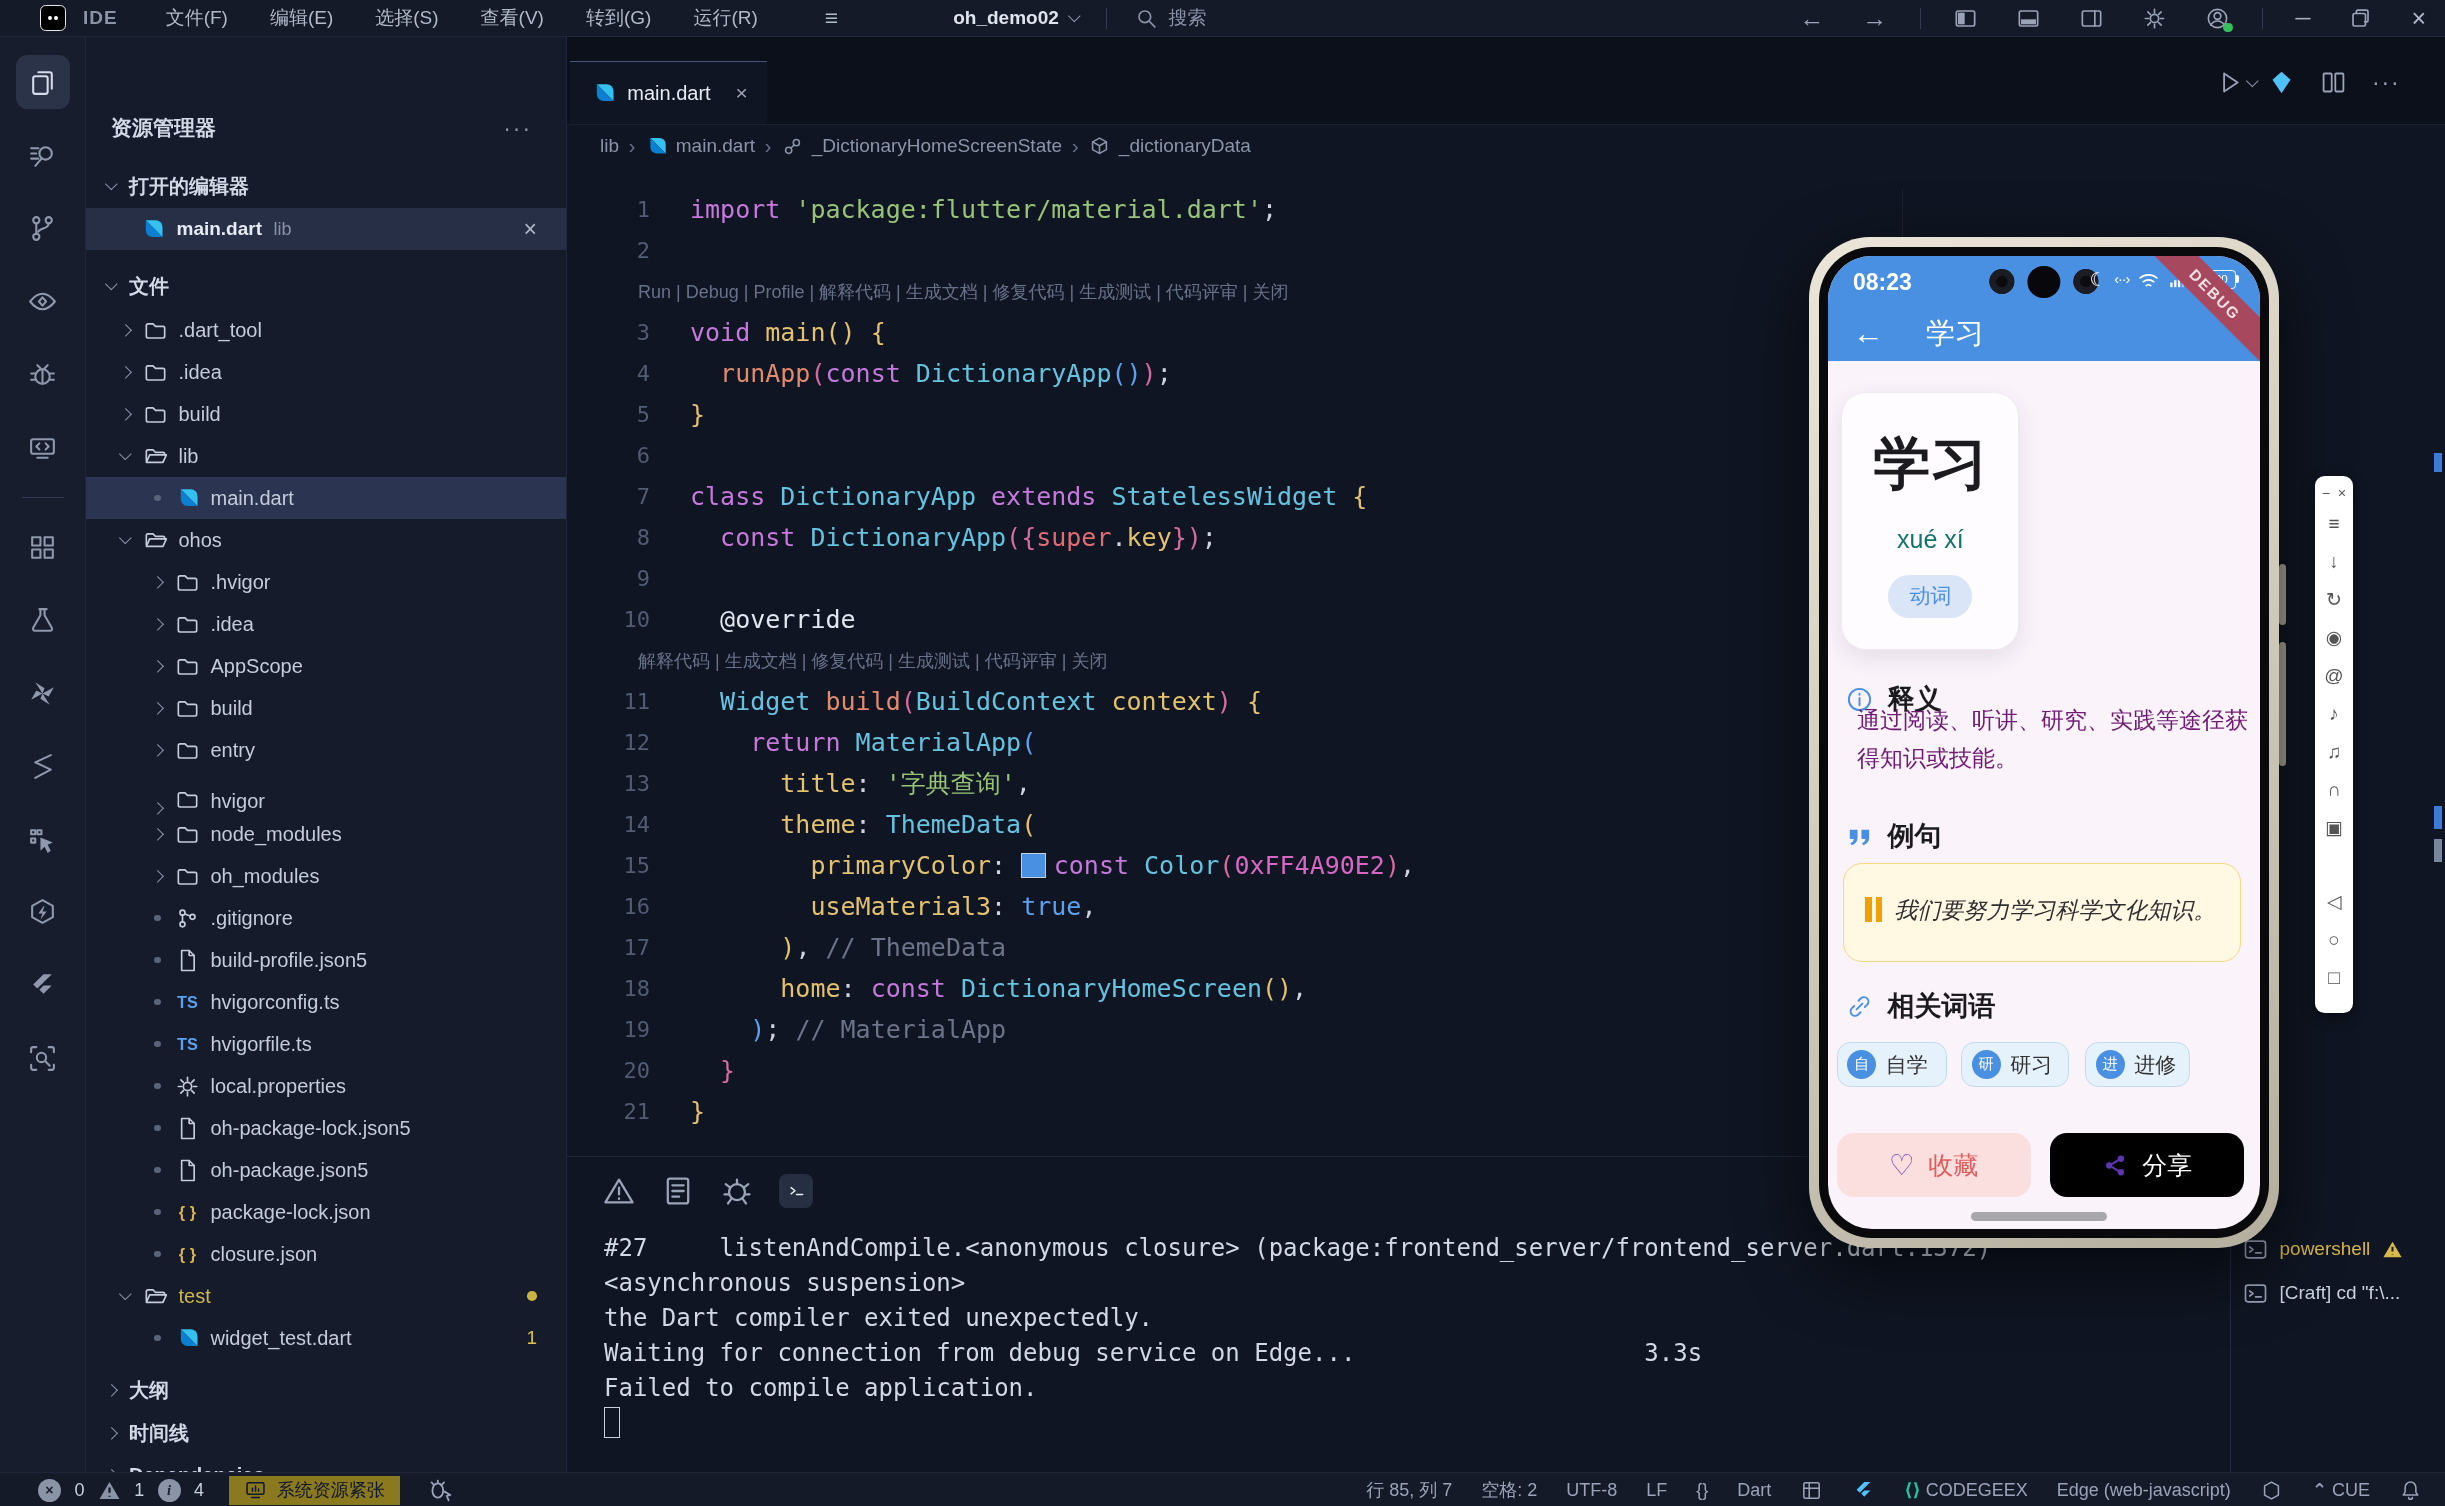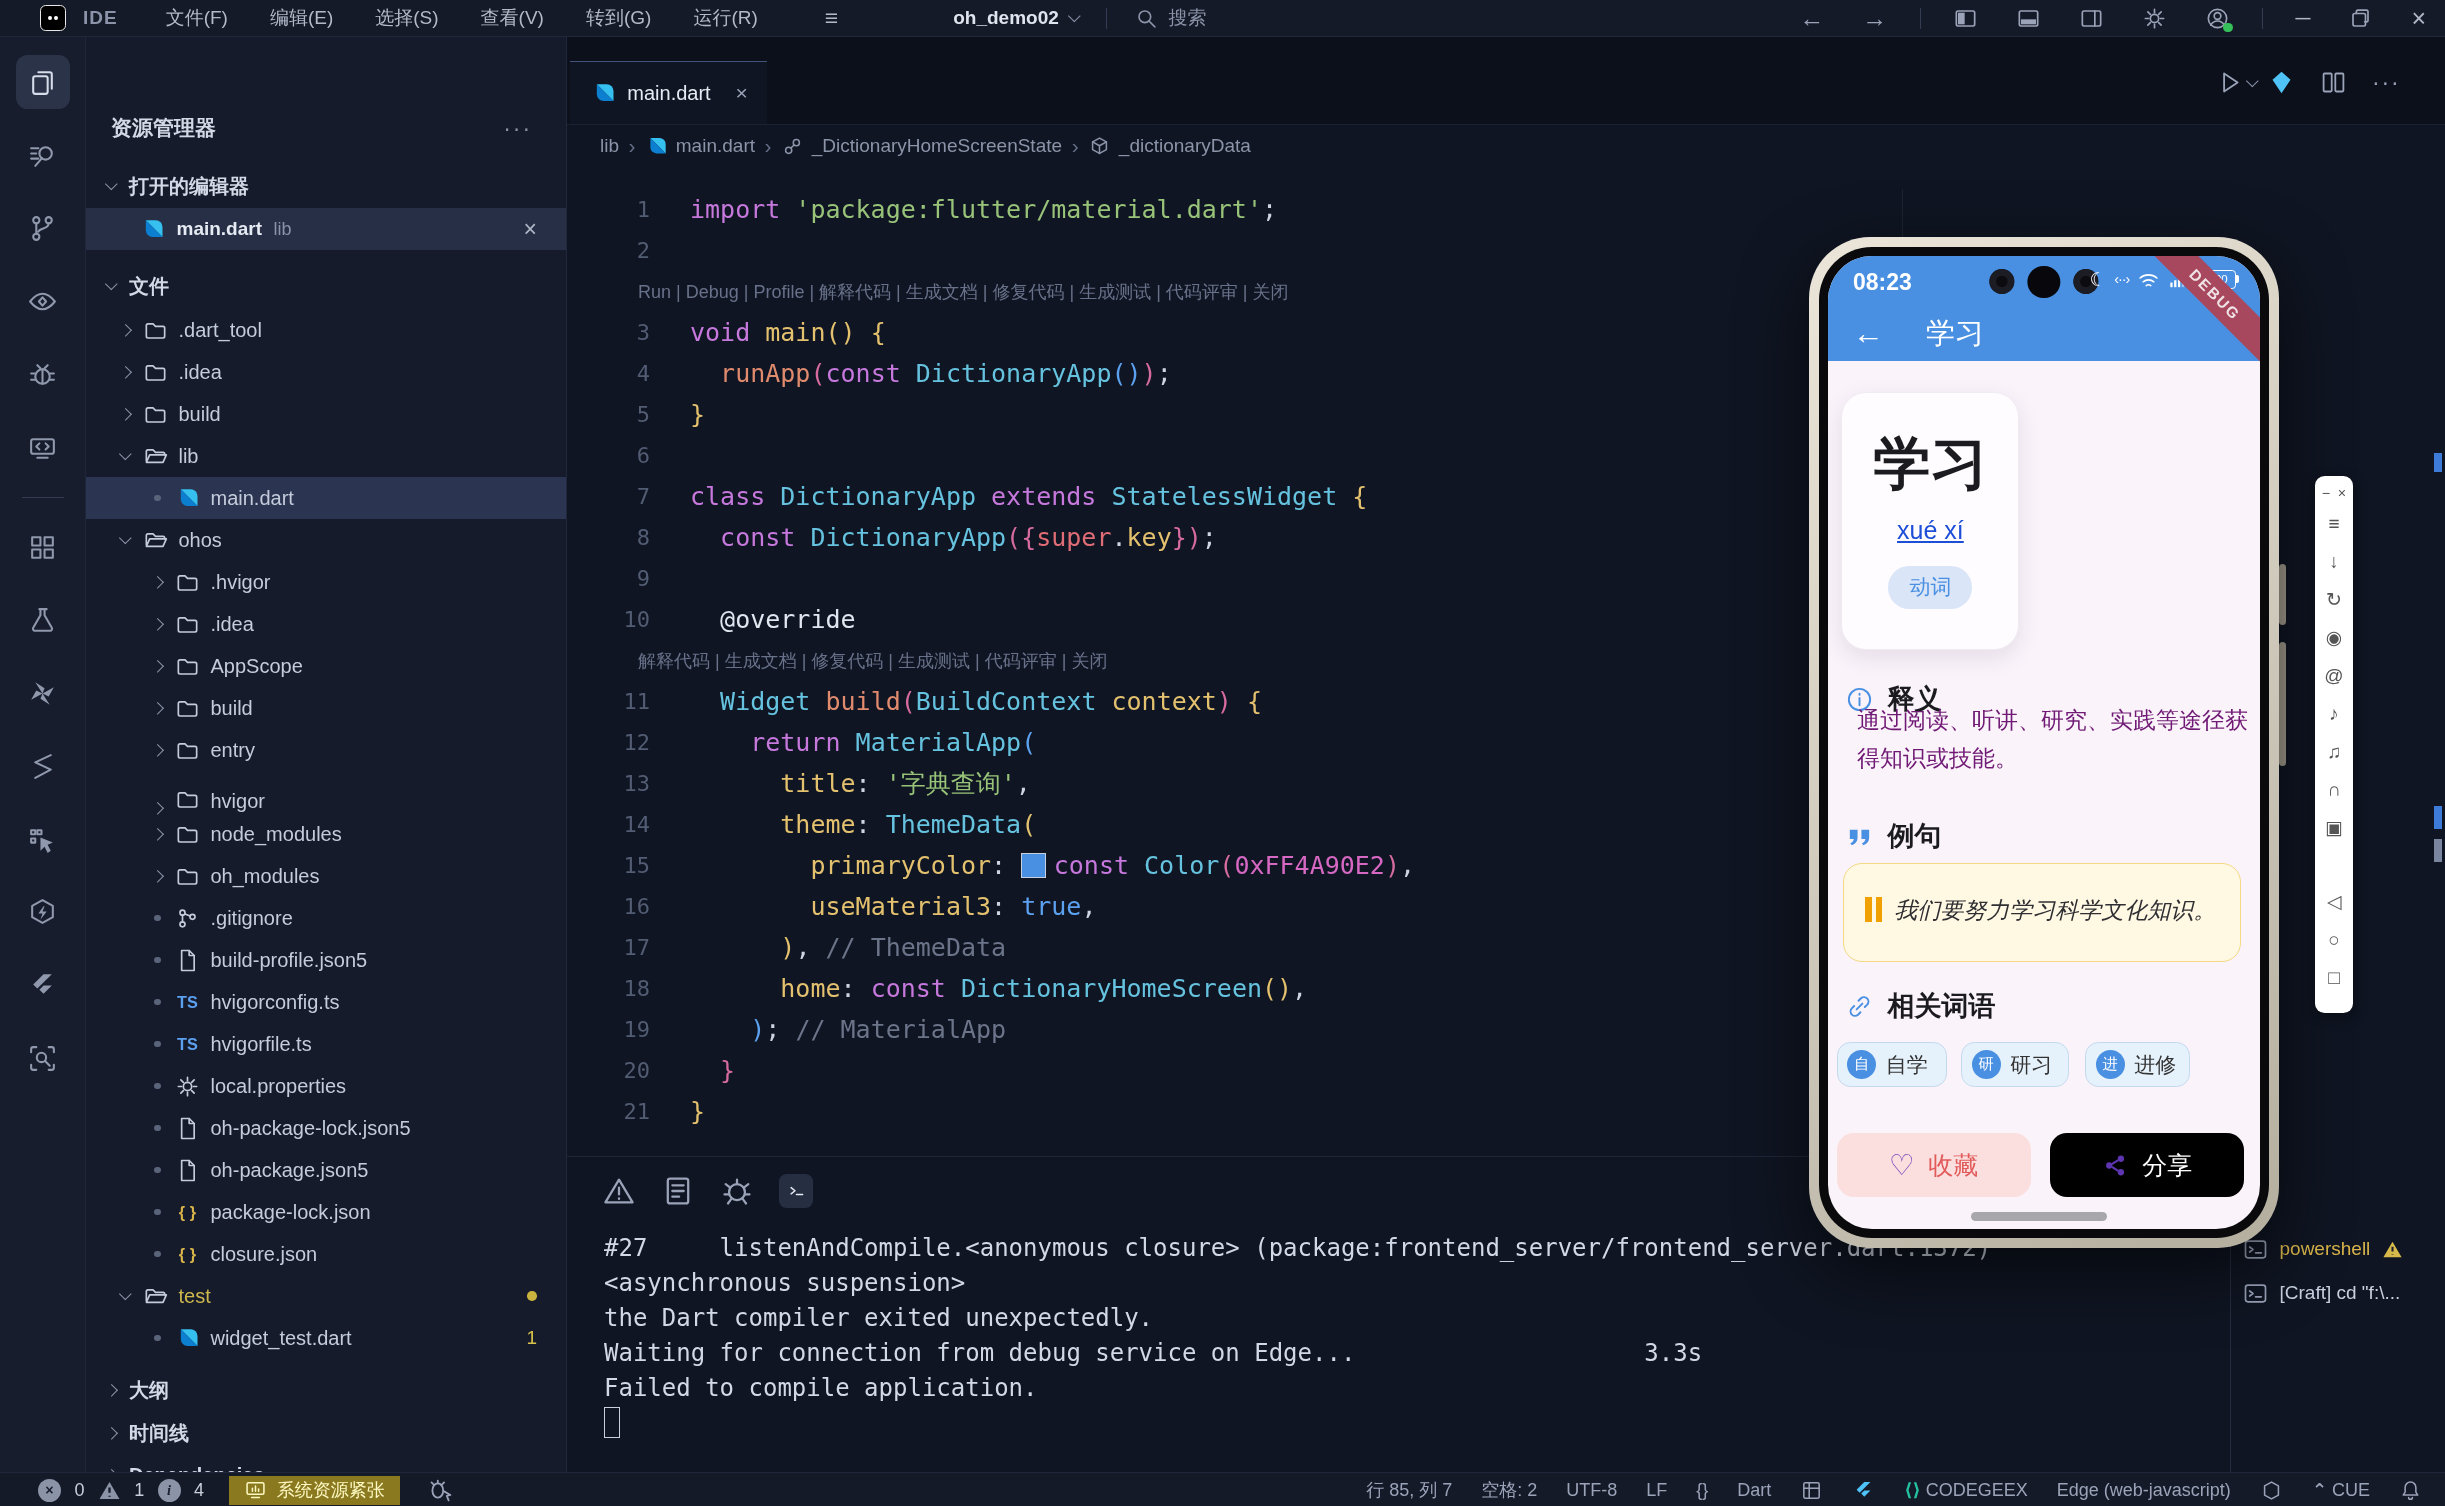--- a/index.html
+++ b/index.html
@@ -95,21 +95,21 @@
   .term-row{left:2243px;width:196px;height:40px;display:flex;align-items:center;gap:11.5px;z-index:6;color:#c9d1e0;font-size:19px;}
   .term-row .ticon{width:25px;height:25px;color:#9aa3b8;}
   .warn-sm{width:21px;height:21px;}
   
   #statusbar{left:0;top:1472px;width:2445px;height:34px;background:#141a28;border-top:1px solid #20273a;
              display:flex;align-items:center;color:#9aa3b8;font-size:18px;z-index:30;}
   #sb-left{display:flex;align-items:center;gap:13.4px;margin-left:38px;}
   .st-circle{width:23px;height:23px;border-radius:50%;background:#8b93a6;color:#1a2030;display:flex;
              align-items:center;justify-content:center;font-size:14.3px;font-weight:bold;}
   .st-num{color:#c8d0dc;}
-  #res-badge{display:flex;align-items:center;gap:9.6px;background:#8a791f;color:#fef9c3;height:29px;
+  #res-badge{display:flex;align-items:center;gap:9.6px;background:#8a791f;color:#0f172a;height:29px;
              padding:0 15.3px;margin-left:11.5px;}
   #res-badge svg{width:23px;height:23px;}
   #sb-right{position:absolute;right:23px;display:flex;align-items:center;gap:29px;}
   #sb-right .tb-ic{width:23px;height:23px;}
   .cg-logo{color:#24c2a0;font-weight:bold;}
   
   #phone{left:1809px;top:237px;width:470px;height:1011px;border-radius:61px;
          background:linear-gradient(145deg,#ece6da,#b4ae9f);box-shadow:0 23px 67px rgba(0,0,0,0.6);z-index:50;}
   #bezel{position:absolute;left:9.6px;top:9.6px;right:9.6px;bottom:9.6px;background:#0a0a0c;border-radius:53px;}
   #screen{position:absolute;left:19px;top:19px;width:432px;height:973px;border-radius:44px;background:#faf3fa;overflow:hidden;}
@@ -121,21 +121,21 @@
   .cam-dot.big{width:32.5px;height:32.5px;box-shadow:none;background:#08080c;}
   #ph-appbar{position:absolute;left:0;top:50px;width:100%;height:55px;display:flex;align-items:center;}
   #ph-back{margin-left:25px;font-size:31px;}
   #ph-title{margin-left:42px;font-size:29px;}
   #debug-banner{position:absolute;right:-46px;top:23px;width:182px;height:31px;background:#a8485e;
                 transform:rotate(45deg);display:flex;align-items:center;justify-content:center;
                 color:#efe3e6;font-weight:bold;font-size:15.3px;letter-spacing:1.9px;z-index:5;}
   #word-card{position:absolute;left:13.4px;top:136px;width:176px;height:256px;background:#fefcff;border-radius:25px;
              border:1px solid #f0eaf2;box-shadow:0 7.6px 21px rgba(60,40,80,0.10);text-align:center;}
   #word-big{margin-top:32.5px;font-size:57px;font-weight:bold;color:#1c1c20;}
-  #pinyin{margin-top:13px;font-size:25px;color:#1d4ed8;text-decoration:underline;}
+  #pinyin{margin-top:22px;font-size:25px;color:#0f766e;}
   #pos-chip{display:inline-block;margin-top:21px;padding:7.6px 21px;border-radius:21px;background:#dbe5f8;
             color:#4a90e2;font-size:21px;}
   .ph-sec{position:absolute;left:17px;display:flex;align-items:center;gap:13.4px;color:#1b1b1f;
           font-size:27px;font-weight:bold;}
   .ph-sec svg{width:29px;height:29px;}
   #ph-def{position:absolute;left:29px;top:445px;width:398px;font-size:23px;color:#701a75;line-height:38px;}
   #ex-card{position:absolute;left:15.3px;top:607px;width:398px;height:99px;background:#fff8e2;
            border:1.9px solid #f3d984;border-radius:19px;box-sizing:border-box;}
   #ex-bars{position:absolute;left:21px;top:32.5px;display:flex;gap:3.8px;}
   #ex-bars i{width:6.7px;height:25px;background:#f0a000;}

